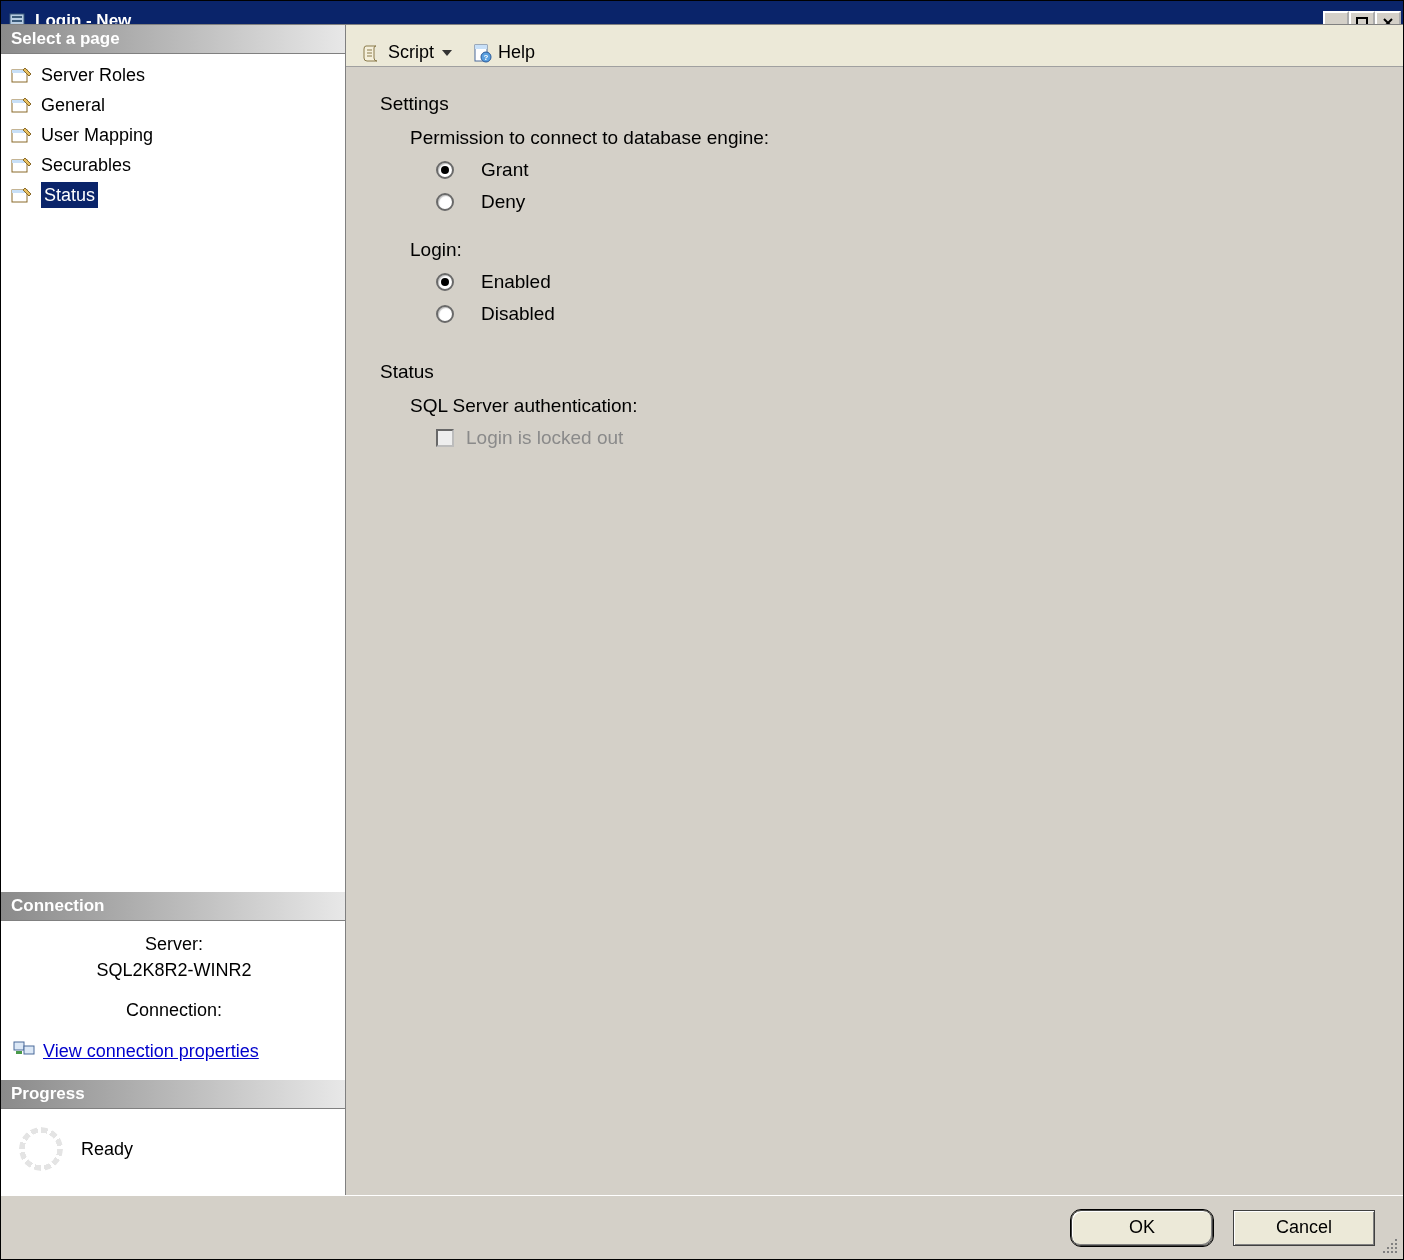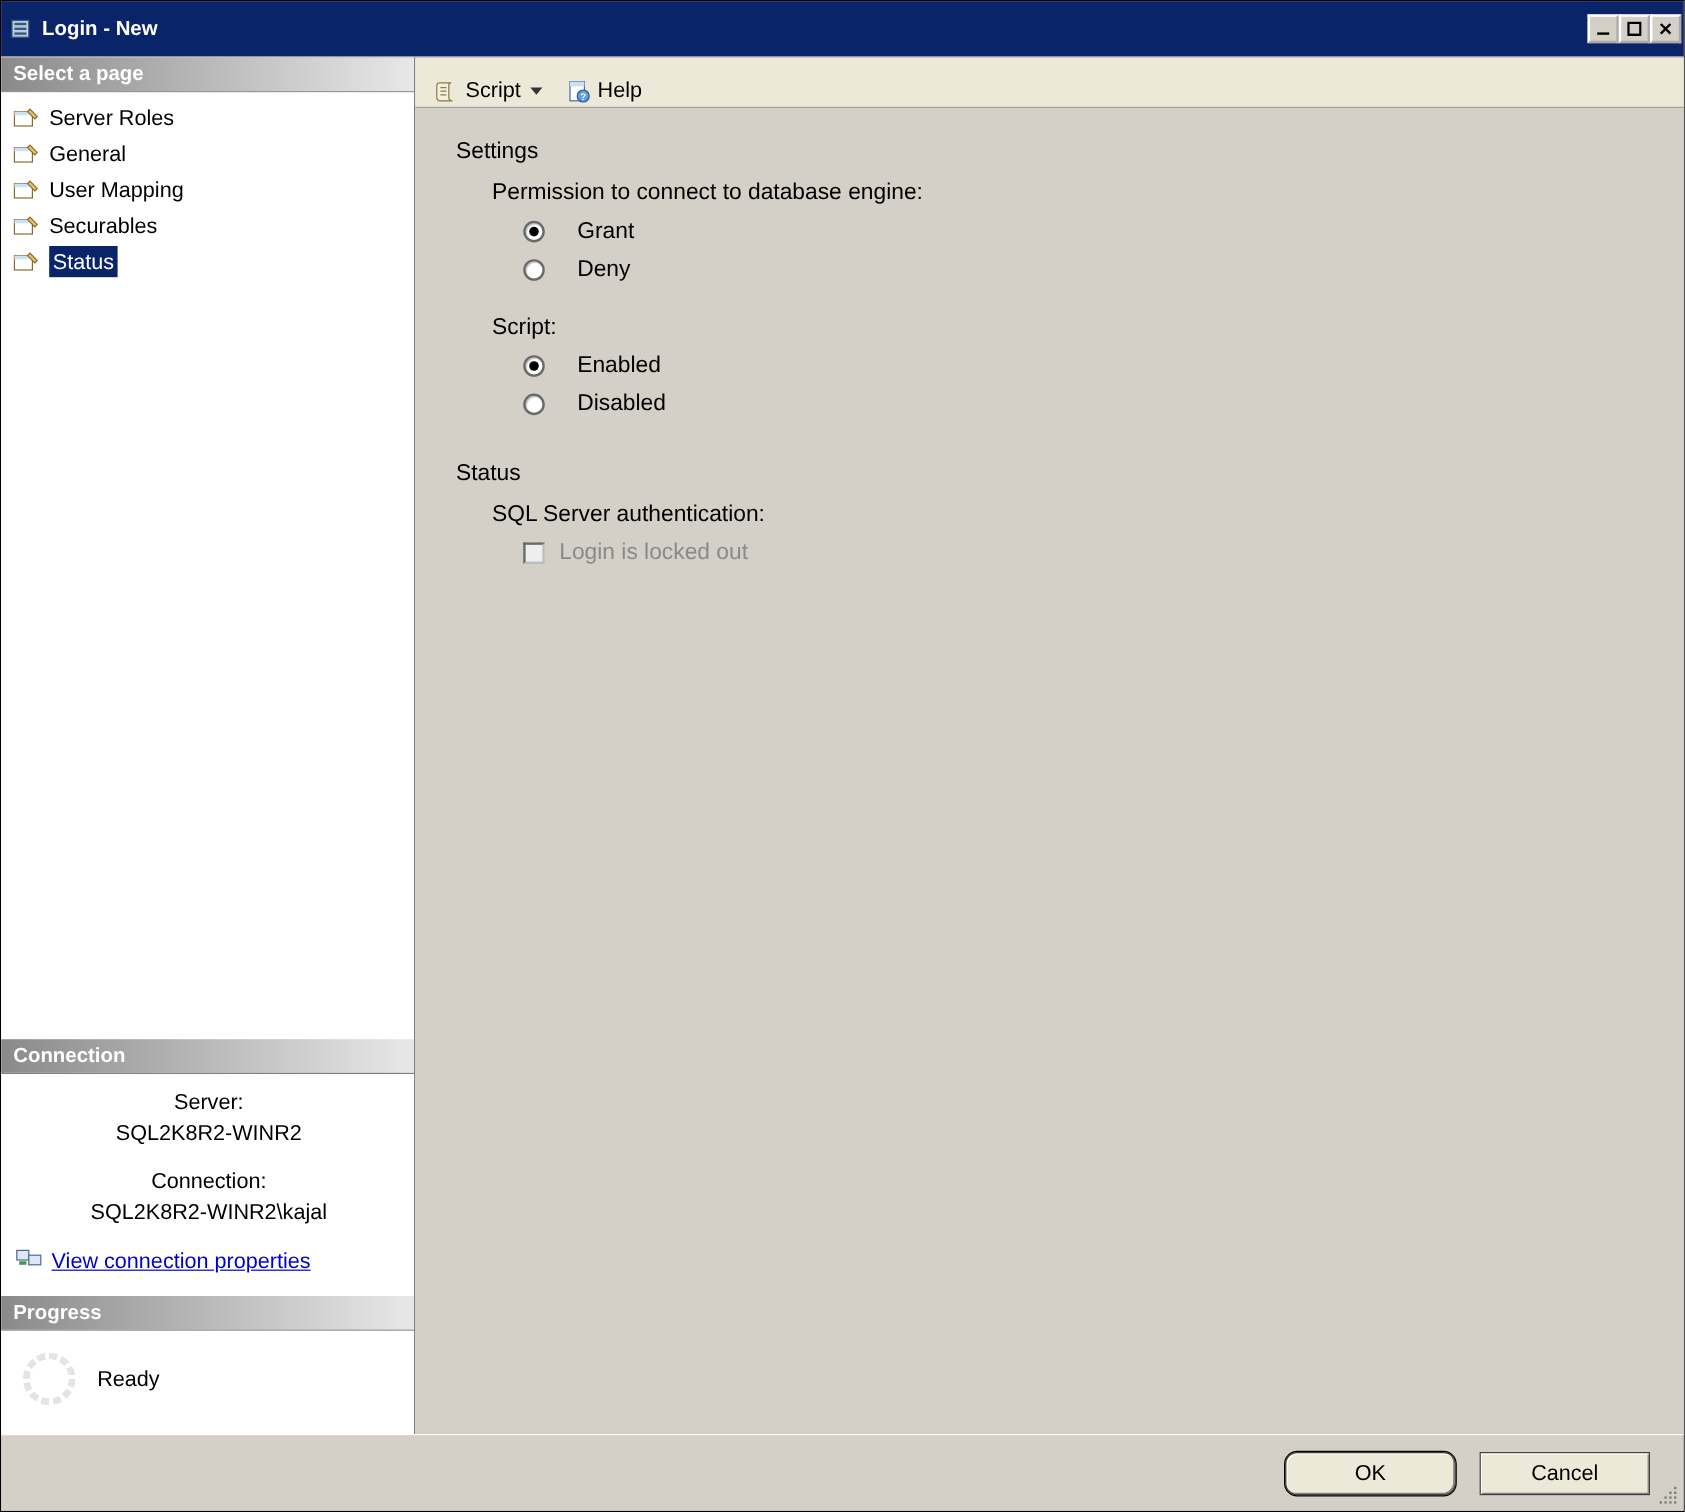--- a/index.html
+++ b/index.html
@@ -14,26 +14,25 @@
     width: 1404px;
     height: 1260px;
     border: 1px solid #000;
     display: flex;
     flex-direction: column;
     background: #d4d0c8;
     position: relative;
   }
   
   .titlebar {
-    height: 46px;
+    height: 23px;
     background: linear-gradient(to bottom, #0a246a 0%, #0a246a 25%, #153a8f 100%);
     background: #0a246a;
     display: flex;
-    align-items: center;
-    padding: 0 2px 0 6px;
+    padding: 10px 2px 0 6px;
     color: #fff;
   }
   .titlebar .app-icon {
     width: 20px; height: 20px;
     margin-right: 8px;
     display: inline-flex; align-items: center; justify-content: center;
   }
   .titlebar .title-text {
     font-weight: bold;
     font-size: 17px;
@@ -334,21 +333,20 @@
       <div class="spacer"></div>
 
       <div class="section-header">Connection</div>
       <div class="conn-body">
         <div class="kv">
           <div>Server:</div>
           <div>SQL2K8R2-WINR2</div>
         </div>
         <div class="kv">
           <div>Connection:</div>
-          <div>SQL2K8R2-WINR2\kajal</div>
         </div>
         <div class="conn-link">
           <span>
             <svg width="22" height="22" viewBox="0 0 22 22">
               <rect x="1" y="5" width="10" height="8" fill="#dce8f6" stroke="#4a6a9a"></rect>
               <rect x="11" y="9" width="10" height="8" fill="#dce8f6" stroke="#4a6a9a"></rect>
               <rect x="3" y="14" width="6" height="3" fill="#4a9a4a"></rect>
             </svg>
           </span>
           <a href="#">View connection properties</a>
@@ -392,21 +390,21 @@
         <div class="grp-sub">Permission to connect to database engine:</div>
         <div class="radiorow">
           <span class="radio checked"></span>
           <span>Grant</span>
         </div>
         <div class="radiorow">
           <span class="radio"></span>
           <span>Deny</span>
         </div>
 
-        <div class="grp-sub" style="margin-top:26px;">Script:</div>
+        <div class="grp-sub" style="margin-top:26px;">Login:</div>
         <div class="radiorow">
           <span class="radio checked"></span>
           <span>Enabled</span>
         </div>
         <div class="radiorow">
           <span class="radio"></span>
           <span>Disabled</span>
         </div>
 
         <div class="grp-title" style="margin-top:36px;">Status</div>

